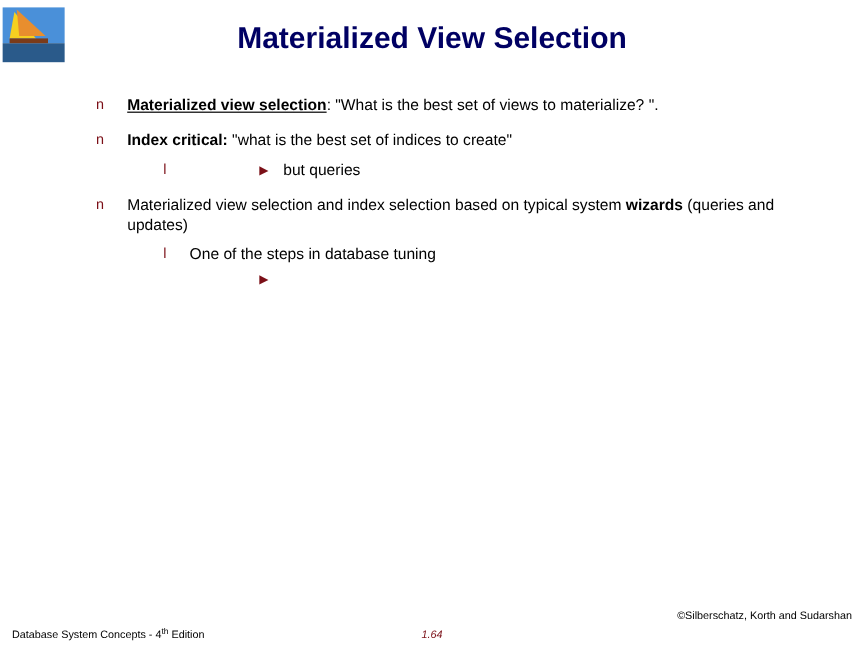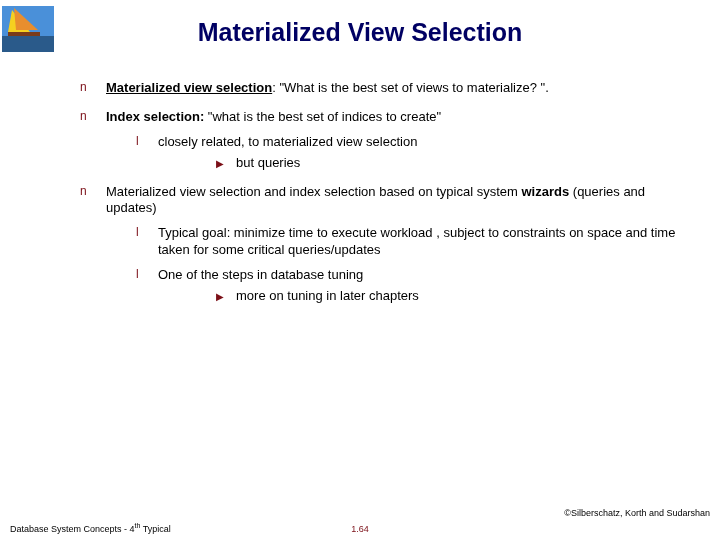--- a/index.html
+++ b/index.html
@@ -79,21 +79,21 @@
   .footer {
     position: absolute;
     bottom: 6px;
     left: 0;
     right: 0;
     font-size: 9px;
     color: #000;
     padding: 0 10px;
   }
   .footer-left { position: absolute; left: 10px; bottom: 0; }
-  .footer-mid { position: absolute; left: 50%; bottom: 0; transform: translateX(-50%); color:#7b0f17; }
+  .footer-mid { position: absolute; left: 50%; bottom: 0; transform: translateX(-50%); color:#7b0f17;font-style:italic; }
   .footer-right { position: absolute; right: 10px; bottom: 16px; }
   .sup { font-size: 7px; vertical-align: super; }
 </style>
 </head>
 <body>
 
 <svg class="logo" viewBox="0 0 52 46">
   <rect x="0" y="0" width="52" height="30" fill="#4a90d9"></rect>
   <rect x="0" y="30" width="52" height="16" fill="#2a5a8a"></rect>
   <polygon points="10,4 28,26 6,26" fill="#f5d020"></polygon>
@@ -103,46 +103,41 @@
 
 <div class="title">Materialized View Selection</div>
 
 <div class="content">
 
   <div class="lvl1">
     <span class="bold uline">Materialized view selection</span><span>: "What is the best set of views to materialize? ".</span>
   </div>
 
   <div class="lvl1">
-    <span class="bold">Index selection:</span><span>  "what is  the best set of indices to create"</span>
+    <span class="bold">Index critical:</span><span>  "what is  the best set of indices to create"</span>
     <div class="lvl2">
-      <span>closely related, to materialized view selection</span>
       <div class="lvl3">
         <span class="lvl3-arrow">▶</span>
         <span>but queries</span>
       </div>
     </div>
   </div>
 
   <div class="lvl1">
     <span>Materialized view selection and index selection based on typical system </span><span class="bold">wizards</span><span> (queries and updates)</span>
     <div class="lvl2">
-      <span>Typical goal: minimize time to execute workload , subject to constraints on space and time taken for some critical queries/updates</span>
-    </div>
-    <div class="lvl2">
       <span>One of the steps in database tuning</span>
       <div class="lvl3">
         <span class="lvl3-arrow">▶</span>
-        <span>more on tuning in later chapters</span>
       </div>
     </div>
   </div>
 
 
 </div>
 
 <div class="footer">
   <span class="footer-left">
-    <span>Database System Concepts - 4</span><span class="sup">th</span><span> Typical</span>
+    <span>Database System Concepts - 4</span><span class="sup">th</span><span> Edition</span>
   </span>
   <span class="footer-mid">1.64</span>
   <span class="footer-right">©Silberschatz, Korth and Sudarshan</span>
 </div>
 
 </body></html>

